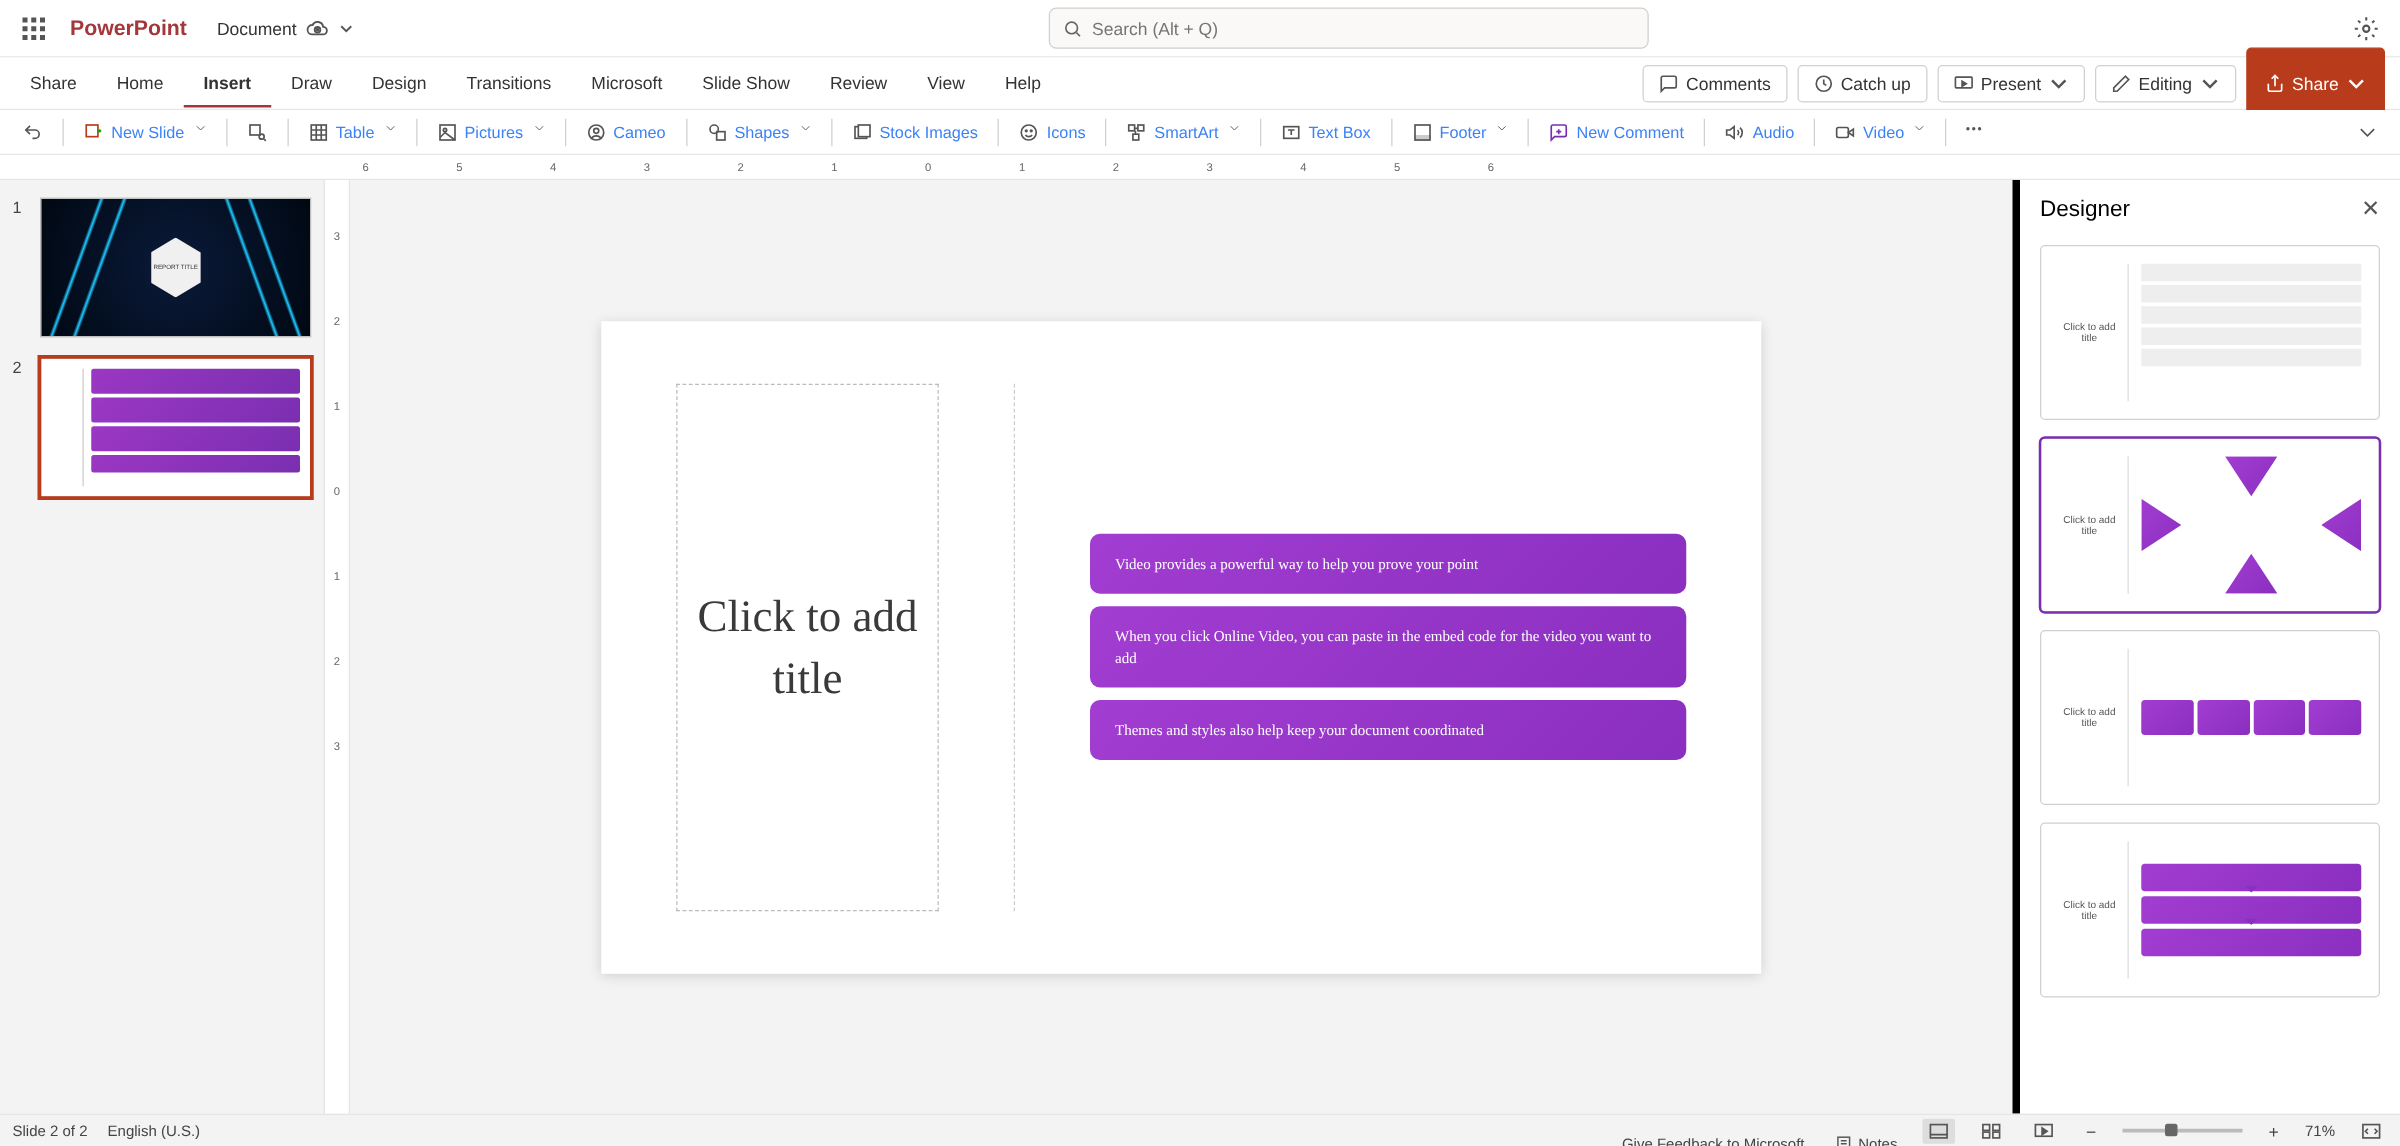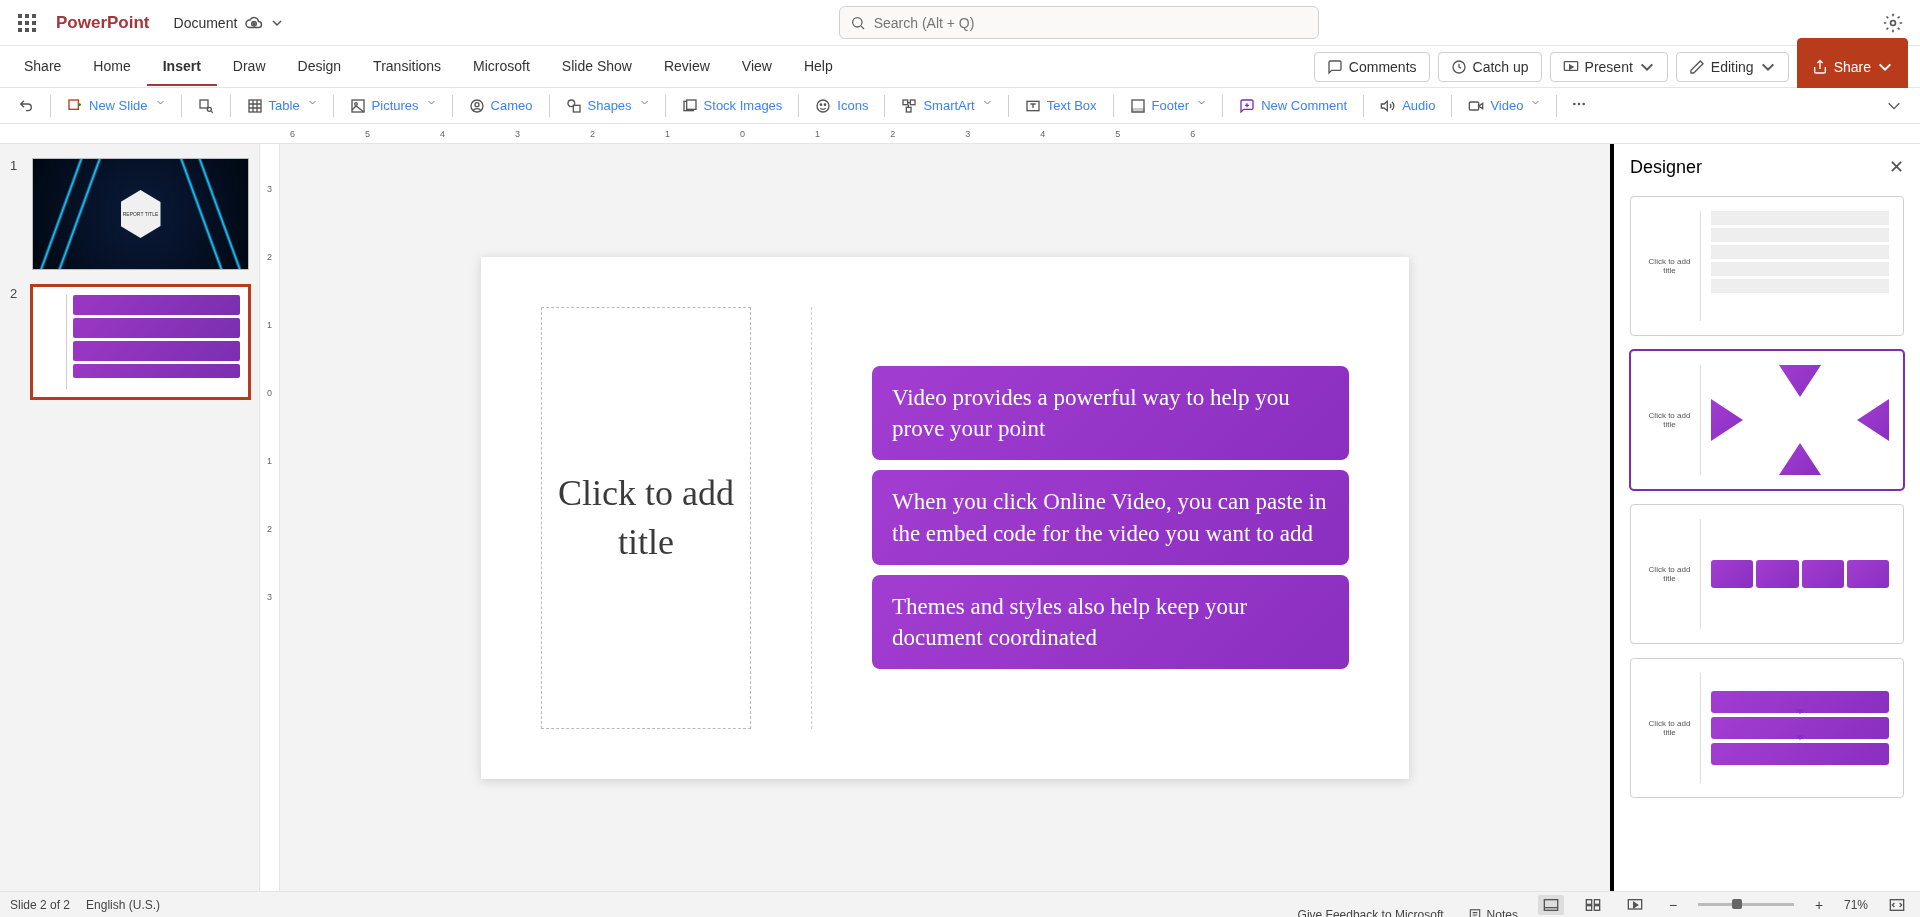--- a/index.html
+++ b/index.html
@@ -66,24 +66,24 @@
 
 
 .vruler { width: 20px; background: #fff; border-right: 1px solid #e5e5e5; display: flex; flex-direction: column; align-items: center; font-size: 9px; color: #666; padding-top: 40px; gap: 58px; }
 
 
 .canvas-wrap { flex: 1; display: flex; align-items: center; justify-content: center; background: #f3f3f3; overflow: auto; padding: 20px; }
 .slide { width: 928px; height: 522px; background: #fff; box-shadow: 0 2px 10px rgba(0,0,0,0.15); position: relative; padding: 50px 60px; display: flex; gap: 60px; }
 .slide-title-ph { width: 210px; border: 1px dashed #bbb; display: flex; flex-direction: column; align-items: center; justify-content: center; font-family: Georgia, serif; font-size: 36px; color: #3a3a3a; text-align: center; line-height: 1.35; }
 .slide-divider { width: 0; border-left: 1px dashed #ccc; }
 .slide-content { flex: 1; display: flex; flex-direction: column; gap: 10px; justify-content: center; }
-.content-box { background: linear-gradient(135deg, #a23dd1 0%, #8a2fc0 100%); color: #fff; border-radius: 8px; padding: 16px 20px; font-family: Georgia, serif; font-size: 23px; line-height: 1.35; }
-
-
-.designer { width: 310px; background: #fff; border-left: 4px solid #000000; display: flex; flex-direction: column; }
+.content-box { background: linear-gradient(135deg, #a23dd1 0%, #8a2fc0 100%); color: #fff; border-radius: 8px; padding: 16px 20px; font-family: Georgia, serif; font-size: 12px; line-height: 1.35; }
+
+
+.designer { width: 310px; background: #fff; border-left: 6px solid #000000; display: flex; flex-direction: column; }
 .designer-head { display: flex; align-items: center; justify-content: space-between; padding: 12px 16px; font-size: 18px; }
 .designer-close { cursor: pointer; font-size: 18px; color: #555; }
 .designer-list { flex: 1; overflow-y: auto; padding: 6px 16px 16px; display: flex; flex-direction: column; gap: 14px; }
 .dcard { height: 140px; border: 1px solid #d2d0ce; border-radius: 4px; background: #fff; cursor: pointer; position: relative; padding: 14px; display: flex; gap: 10px; }
 .dcard.selected { outline: 2px solid #7a2fb0; outline-offset: -1px; }
 .dcard-left { width: 56px; font-size: 8px; color: #555; display: flex; align-items: center; text-align: center; border-right: 1px solid #ddd; padding-right: 6px; }
 .dcard-right { flex: 1; display: flex; flex-direction: column; gap: 3px; font-size: 6px; color: #555; }
 .dcard-right .mini { background: #eee; height: 14px; }
 .dcard2-right { flex: 1; position: relative; }
 .dcard2-arrows { position: absolute; inset: 0; }

